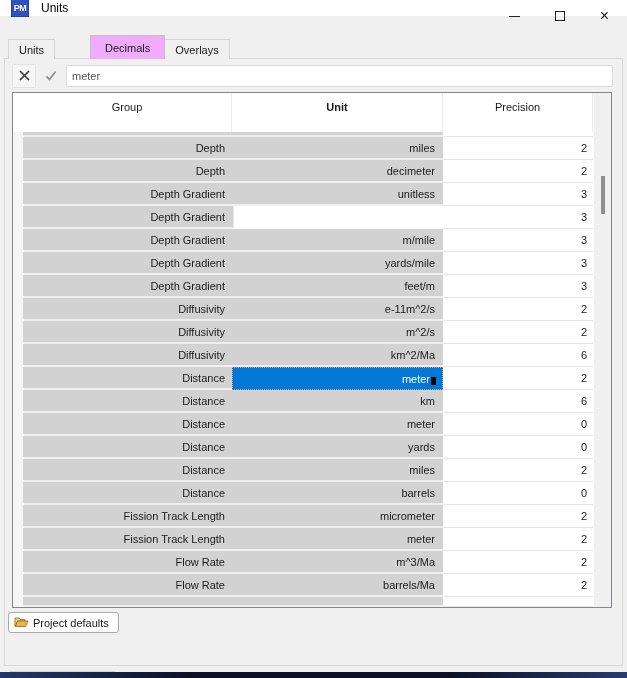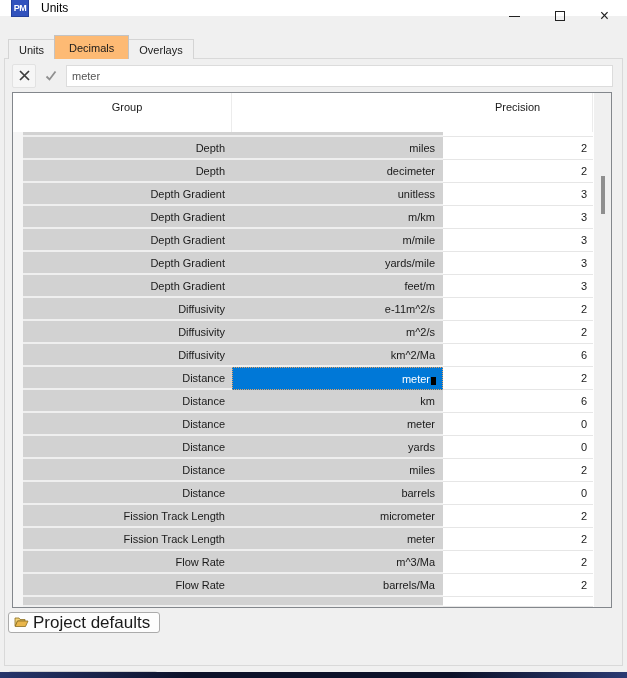--- a/index.html
+++ b/index.html
@@ -17,21 +17,21 @@
   .win-controls { position:absolute; right:0; top:0; height:32px; display:flex; }
   .win-btn { width:45px; height:32px; display:flex; align-items:center; justify-content:center; }
   .glyph-min { width:11px; height:1px; background:#222; }
   .glyph-max { width:10px; height:10px; border:1px solid #222; }
   .glyph-close { font-size:16px; color:#222; line-height:1; }
 
   
   .tabbar { position:absolute; left:8px; top:35px; height:24px; display:flex; align-items:flex-end; z-index:3; }
   .tab { height:20px; padding:0 10px; display:flex; align-items:center; background:#f0f0f0;
          border:1px solid #d4d4d4; border-bottom:none; margin-right:-1px; }
-  .tab.active { height:24px; padding:0 14px; background:#fdba74; border-color:#c3c3c3; position:relative; z-index:4; }
+  .tab.active { height:24px; padding:0 14px; background:#f0abfc; border-color:#c3c3c3; position:relative; z-index:4;margin-left:36px; }
 
   
   .pane { position:absolute; left:4px; top:58px; width:619px; height:608px; border:1px solid #d9d9d9; background:#f0f0f0; }
 
   
   .tool-btn { position:absolute; top:64px; width:24px; height:24px; display:flex; align-items:center; justify-content:center; }
   #btn-cancel { left:12px; border:1px solid #e2e2e2; border-radius:2px; background:#f6f6f6; }
   #btn-confirm { left:39px; }
   .edit-field { position:absolute; left:66px; top:65px; width:547px; height:22px; background:#ffffff;
                 border:1px solid #dcdcdc; color:#555; font:11px "Liberation Sans","DejaVu Sans",sans-serif; padding:0 5px; outline:none; }
@@ -50,21 +50,21 @@
   .c-group { left:10px; width:211px; background:#d2d2d2; border-bottom:2px solid #efefef; border-right:1px solid #e8e8e8; padding-right:8px; }
   .c-unit  { left:219px; width:211px; background:#d2d2d2; border-bottom:2px solid #efefef; padding-right:8px; }
   .c-prec  { left:430px; width:150px; background:#ffffff; border-bottom:1px solid #e6e6e6; padding-right:6px; }
   .c-unit.sel { background:#0078d7; color:#ffffff; border:1px dotted #e8a25e; padding-right:6px; }
   .cursor-block { display:inline-block; width:5px; height:8px; background:#000; margin-left:1px; margin-top:4px; }
   .vtrack { position:absolute; left:581px; top:0; width:17px; height:514px; background:#f0f0f0; }
   .vthumb { position:absolute; left:588px; top:83px; width:4px; height:38px; background:#8f8f8f; }
 
   
   .foot-btn { position:absolute; left:8px; height:21px; display:inline-flex; align-items:center; gap:4px;
-              padding:0 9px 0 5px; border-radius:3px; font-size:17px; }
+              padding:0 9px 0 5px; border-radius:3px; font-size:11px; }
   #btn-defaults { top:612px; background:#fdfdfd; border:1px solid #ababab; color:#1a1a1a; }
   #btn-apply { top:639px; background:#f6f6f6; border:1px solid #d2d2d2; color:#9b9b9b;margin-top:32px; }
 
   .bottom-strip { position:absolute; left:0; top:672px; width:627px; height:6px;
                   background:linear-gradient(90deg,#26356b,#0c1129 30%,#0c1129 72%,#2a3a72); }
 </style>
 </head>
 <body>
 
 <div class="titlebar">
@@ -103,20 +103,21 @@
     <svg width="14" height="13" viewBox="0 0 14 13">
         <path d="M2.5 7.5 L5.5 10.5 L11.5 2.5" stroke="#8f8f8f" stroke-width="1.8" fill="none"></path>
       </svg>
   </span>
 </div>
 <input class="edit-field" value="meter" style="">
 
 <div id="table">
   <div class="thead">
     <div class="th th-group">Group</div>
+    <div class="th th-unit">Unit</div>
     <div class="th th-prec">Precision</div>
   </div>
   <div class="tbody" id="tbody">
       <div class="row" style="top: 0px; height: 5px;">
         <div class="cell c-gutter"></div>
         <div class="cell c-group"></div>
         <div class="cell c-unit"></div>
         <div class="cell c-prec"></div>
       </div>
       <div class="row" style="top: 5px; height: 23px;">
@@ -152,23 +153,20 @@
           <span>unitless</span>
         </div>
         <div class="cell c-prec">
           <span>3</span>
         </div>
       </div>
       <div class="row" style="top: 74px; height: 23px;">
         <div class="cell c-gutter"></div>
         <div class="cell c-group">
           <span>Depth Gradient</span>
-        </div>
-        <div class="cell c-unit">
-          <span>m/km</span>
         </div>
         <div class="cell c-prec">
           <span>3</span>
         </div>
       </div>
       <div class="row" style="top: 97px; height: 23px;">
         <div class="cell c-gutter"></div>
         <div class="cell c-group">
           <span>Depth Gradient</span>
         </div>

